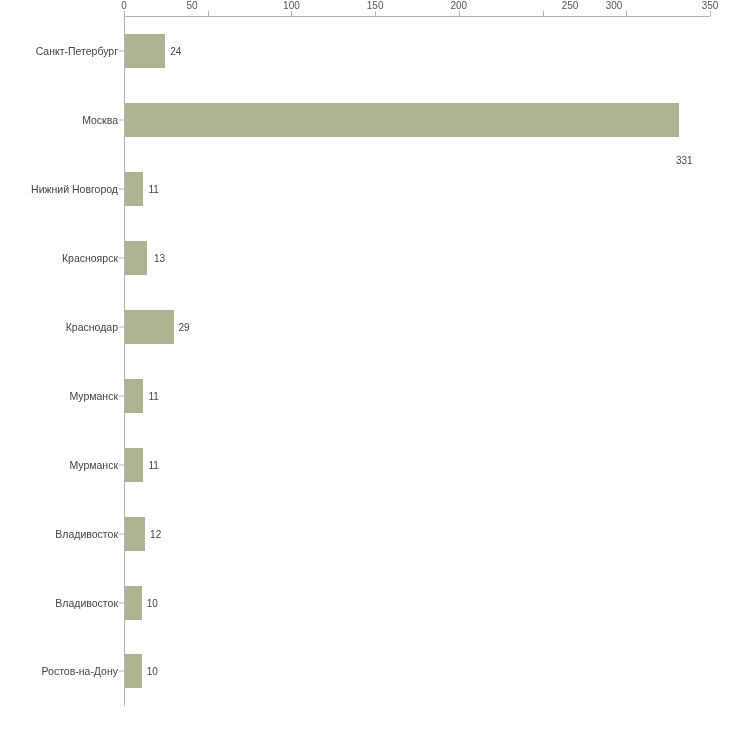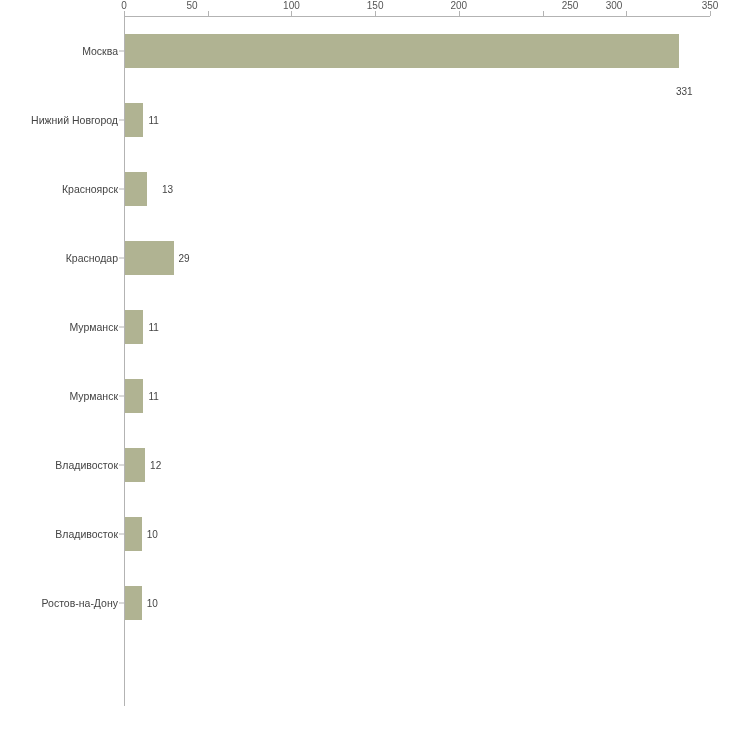--- a/index.html
+++ b/index.html
@@ -127,36 +127,42 @@
       <div class="tick-mark-x" style="left: 458.857px;"></div>
       <div class="tick-label-x" style="left: 535px; margin-left: 35px;">250</div>
       <div class="tick-mark-x" style="left: 542.571px;"></div>
       <div class="tick-label-x" style="left: 614px;">300</div>
       <div class="tick-mark-x" style="left: 626.286px;"></div>
       <div class="tick-label-x" style="left: 710px;">350</div>
       <div class="tick-mark-x" style="left: 710px;"></div>
     </div>
   <div class="rows" id="rows">
       <div class="row" style="height: 68.9px;">
+        <div class="cat-label">Санкт-Петербург</div>
+        <div class="tick-mark-y"></div>
+        <div class="bar" style="width: 40.1829px; background: rgb(176, 179, 146);"></div>
+        <div class="bar-value" style="left: 170.183px;">24</div>
+      </div>
+      <div class="row" style="height: 68.9px;">
         <div class="cat-label">Москва</div>
         <div class="tick-mark-y"></div>
         <div class="bar" style="width: 554.189px; background: rgb(176, 179, 146);"></div>
         <div class="bar-value" style="left: 676px; margin-top: 40px;">331</div>
       </div>
       <div class="row" style="height: 68.9px;">
         <div class="cat-label">Нижний Новгород</div>
         <div class="tick-mark-y"></div>
         <div class="bar" style="width: 18.4171px; background: rgb(176, 179, 146);"></div>
         <div class="bar-value" style="left: 148.417px;">11</div>
       </div>
       <div class="row" style="height: 68.9px;">
         <div class="cat-label">Красноярск</div>
         <div class="tick-mark-y"></div>
         <div class="bar" style="width: 21.7657px; background: rgb(176, 179, 146);"></div>
-        <div class="bar-value" style="left: 162px; text-align: right;">13</div>
+        <div class="bar-value" style="left: 154px; text-align: right;">13</div>
       </div>
       <div class="row" style="height: 68.9px;">
         <div class="cat-label">Краснодар</div>
         <div class="tick-mark-y"></div>
         <div class="bar" style="width: 48.5543px; background: rgb(176, 179, 146);"></div>
         <div class="bar-value" style="left: 178.554px; text-align: right;">29</div>
       </div>
       <div class="row" style="height: 68.9px;">
         <div class="cat-label">Мурманск</div>
         <div class="tick-mark-y"></div>

